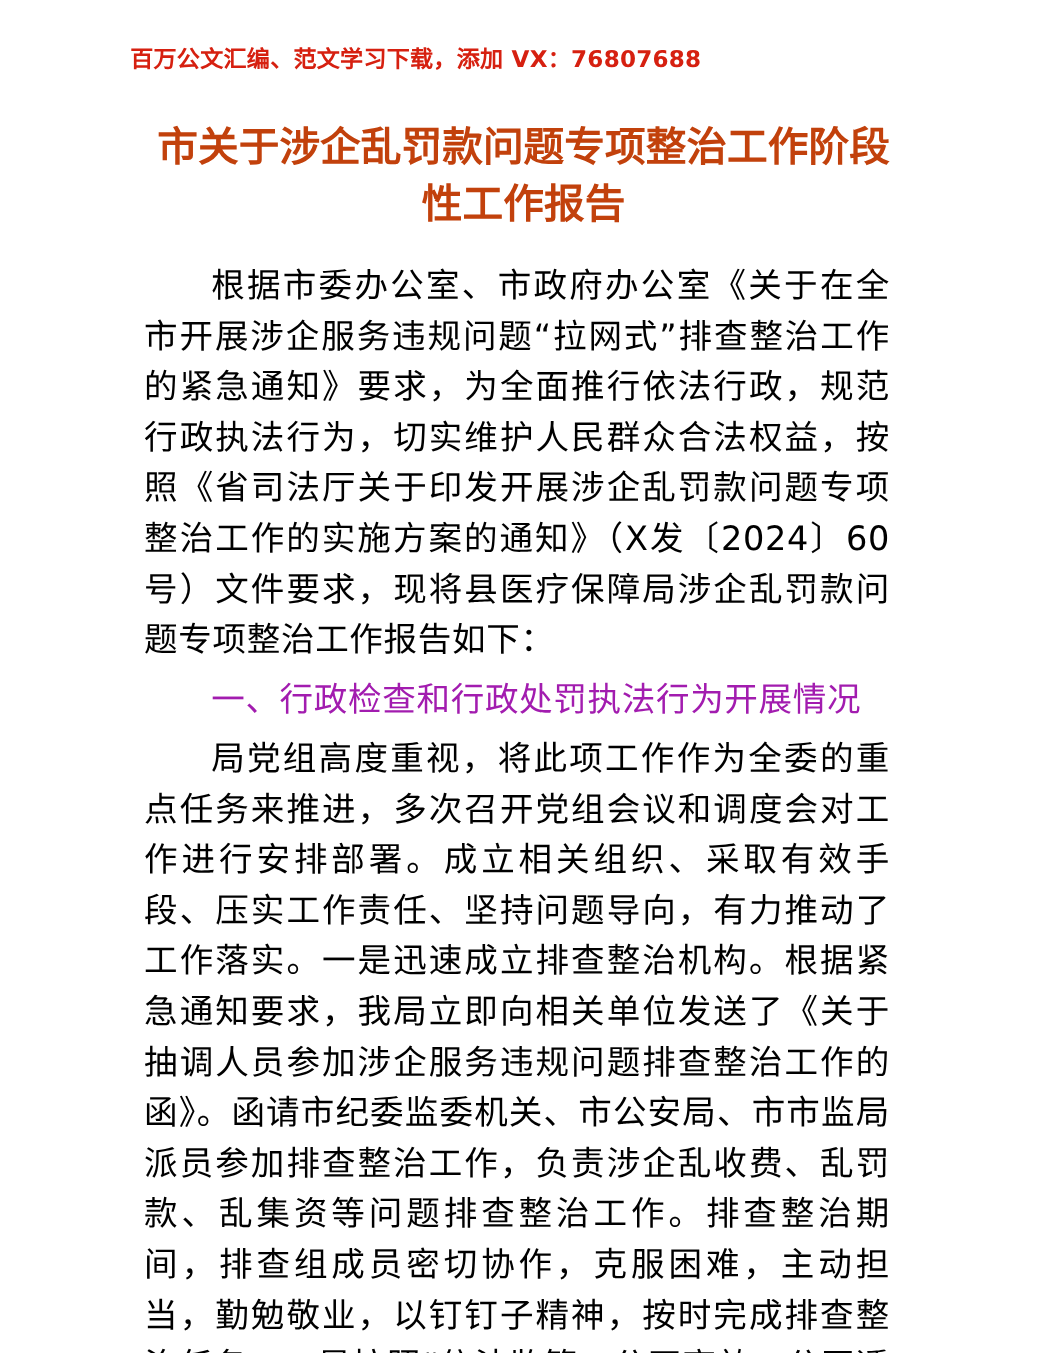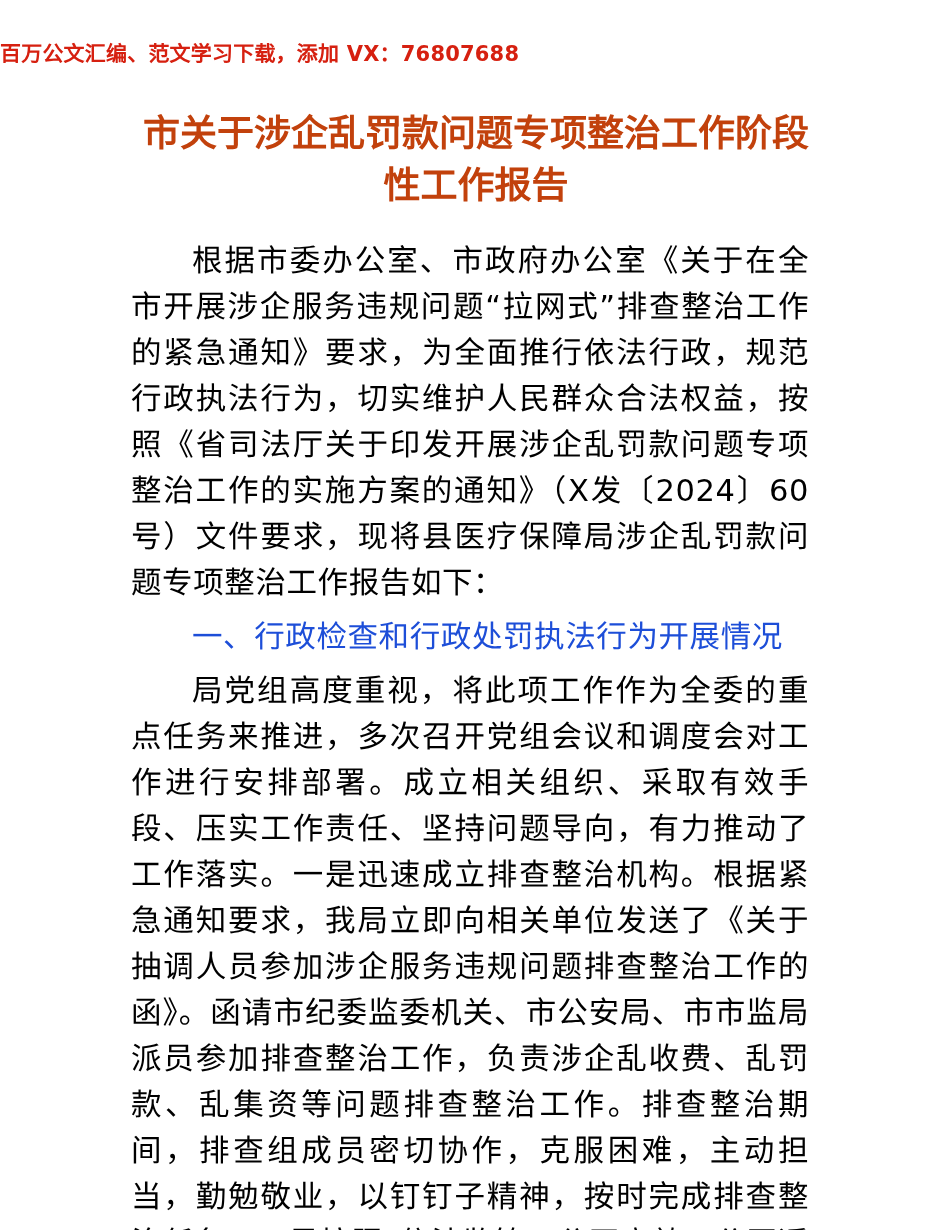--- a/index.html
+++ b/index.html
@@ -24,20 +24,21 @@
     background: #ffffff;
     box-sizing: border-box;
   }
 
   
   .promo-banner {
     position: absolute;
     top: 44px;
     left: 0;
     width: 756px;
+    text-align: center;
     line-height: 1;
   }
   .promo-text {
     display: inline-block;
     font-family: "DejaVu Sans", "Liberation Sans", sans-serif;
     font-size: 21px;
     font-weight: 700;
     letter-spacing: 0.2px;
     color: #d62010;
     white-space: nowrap;
@@ -74,21 +75,21 @@
     letter-spacing: 0.6px;
   }
 
   .section-heading {
     font-family: "DejaVu Sans", "Liberation Sans", sans-serif;
     font-size: 30.5px;
     line-height: 46px;
     text-indent: 2em;
     text-align: left;
     margin: 8px 0 8px 0;
-    color: #1d4ed8;
+    color: #a21caf;
     letter-spacing: 0.6px;
   }
 
   .para-last {
     margin-bottom: 0;
   }
 </style>
 </head>
 <body>
 

